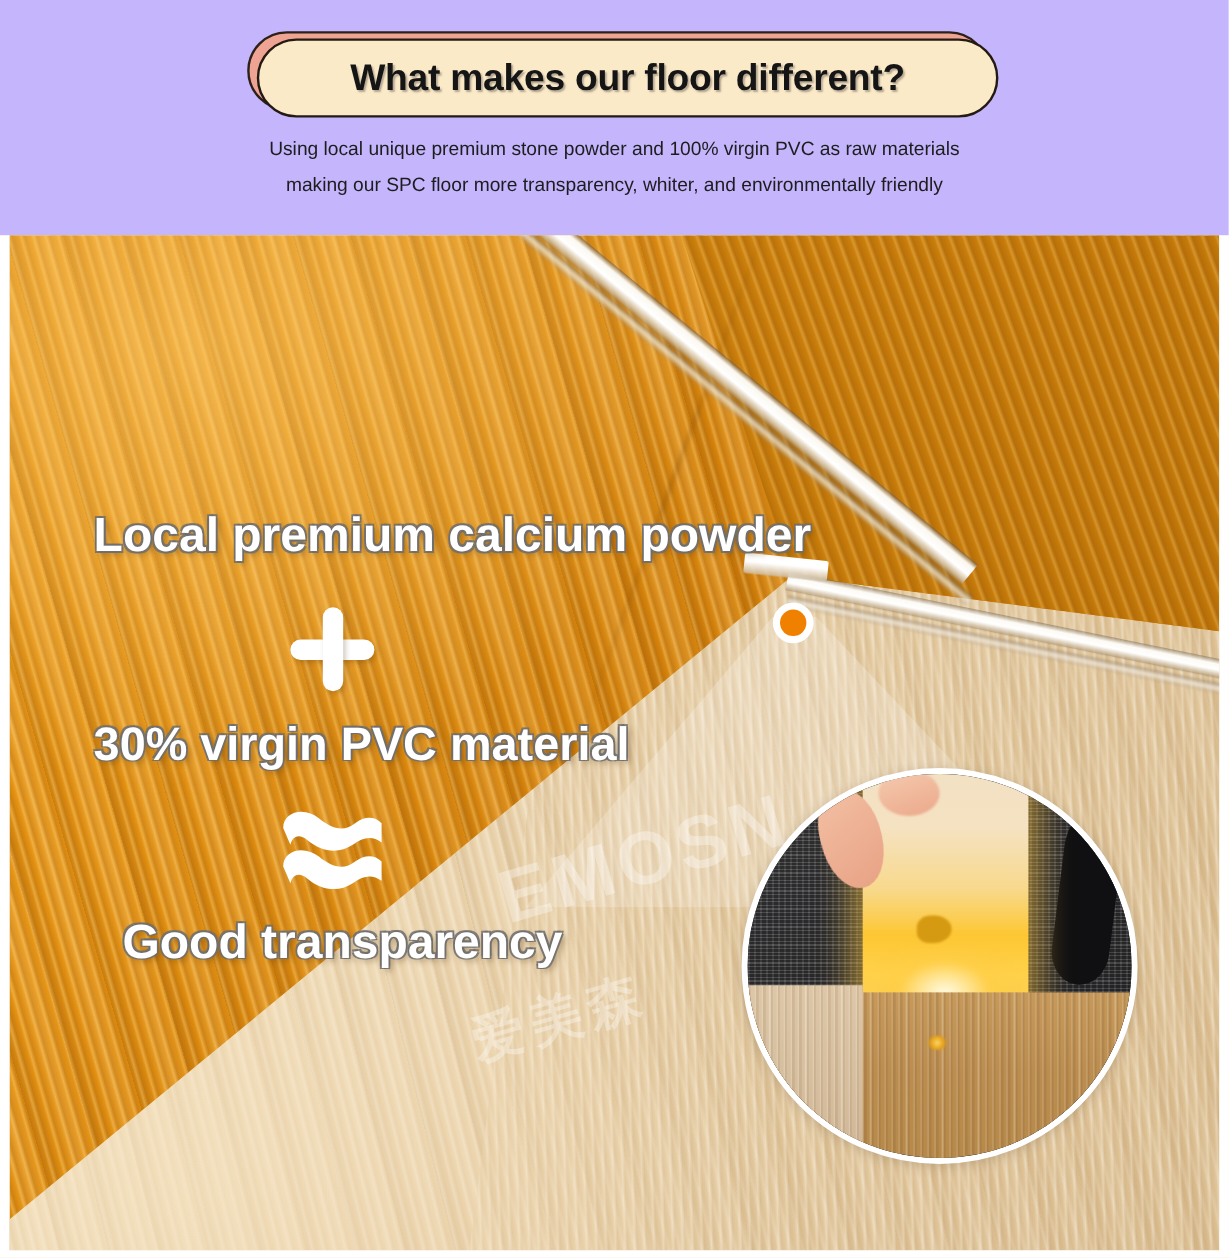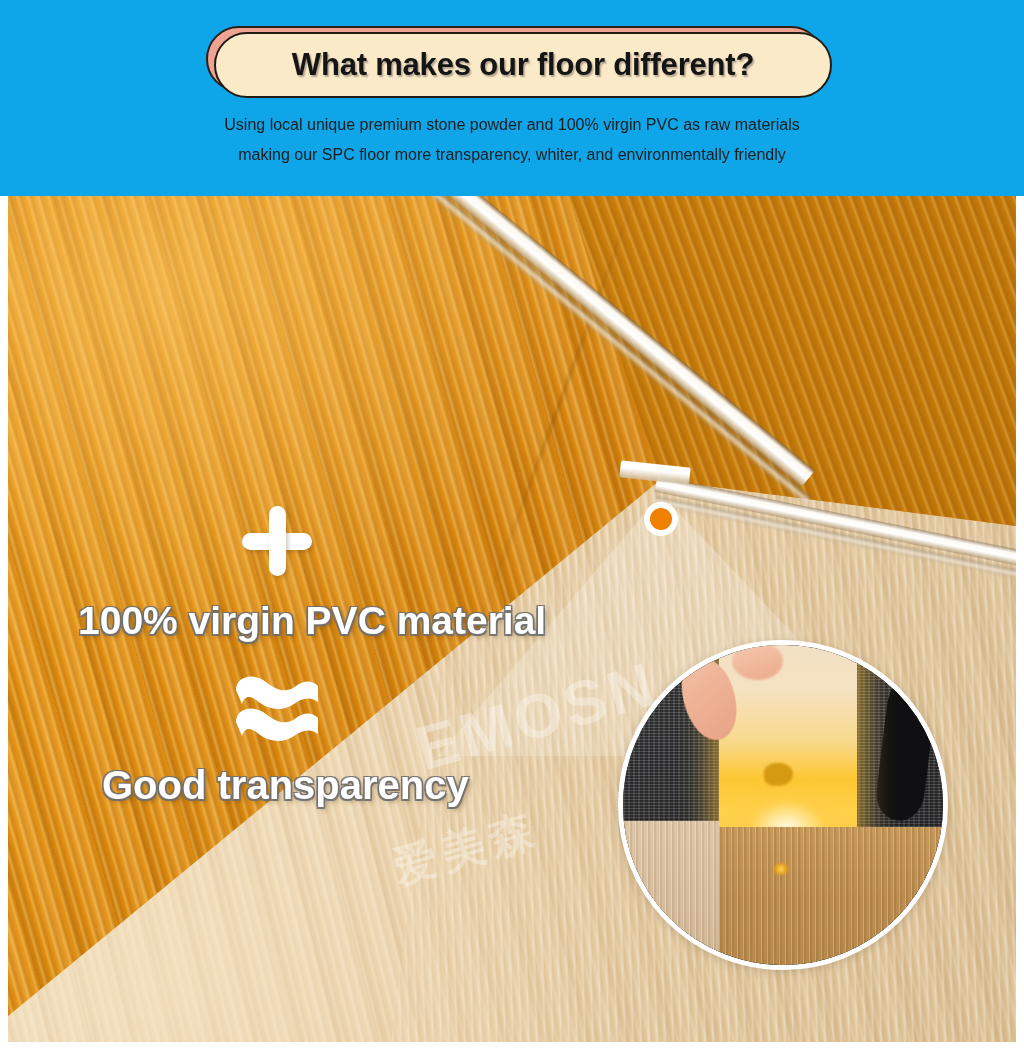--- a/index.html
+++ b/index.html
@@ -14,21 +14,21 @@
     overflow: hidden;
     position: relative;
   }
 
   
   .header {
     position: absolute;
     left: 0; top: 0;
     width: 1024px;
     height: 196px;
-    background: #0ea5e9;
+    background: #c4b5fd;
   }
 
   .title-wrap {
     position: absolute;
     left: 206px;
     top: 26px;
     width: 628px;
     height: 72px;
   }
   .title-shadow {
@@ -545,27 +545,28 @@
   <div class="edge-right-2"></div>
   <div class="edge-apex-stub"></div>
 
   <div class="cone"></div>
 
   <div class="watermark">
     <div class="wm-latin">EMOSN</div>
     <div class="wm-cjk">爱美森</div>
   </div>
 
+  <div class="overlay-text line1">Local premium calcium powder</div>
 
   <div class="plus-icon">
     <span class="h"></span>
     <span class="v"></span>
   </div>
 
-  <div class="overlay-text line2">100% virgin PVC material</div>
+  <div class="overlay-text line2">30% virgin PVC material</div>
 
   <div class="approx-icon">
     <svg width="96" height="82" viewBox="0 0 96 82" aria-hidden="true">
       <path d="M6 24 C6 10, 24 6, 36 16 C46 24, 56 28, 66 20 C74 14, 82 14, 88 20
                L88 36 C80 30, 72 32, 64 38 C52 46, 38 44, 26 34 C20 29, 14 30, 12 38 Z" fill="#ffffff"></path>
       <path d="M6 56 C6 42, 24 38, 36 48 C46 56, 56 60, 66 52 C74 46, 82 46, 88 52
                L88 68 C80 62, 72 64, 64 70 C52 78, 38 76, 26 66 C20 61, 14 62, 12 70 Z" fill="#ffffff"></path>
     </svg>
   </div>
 

